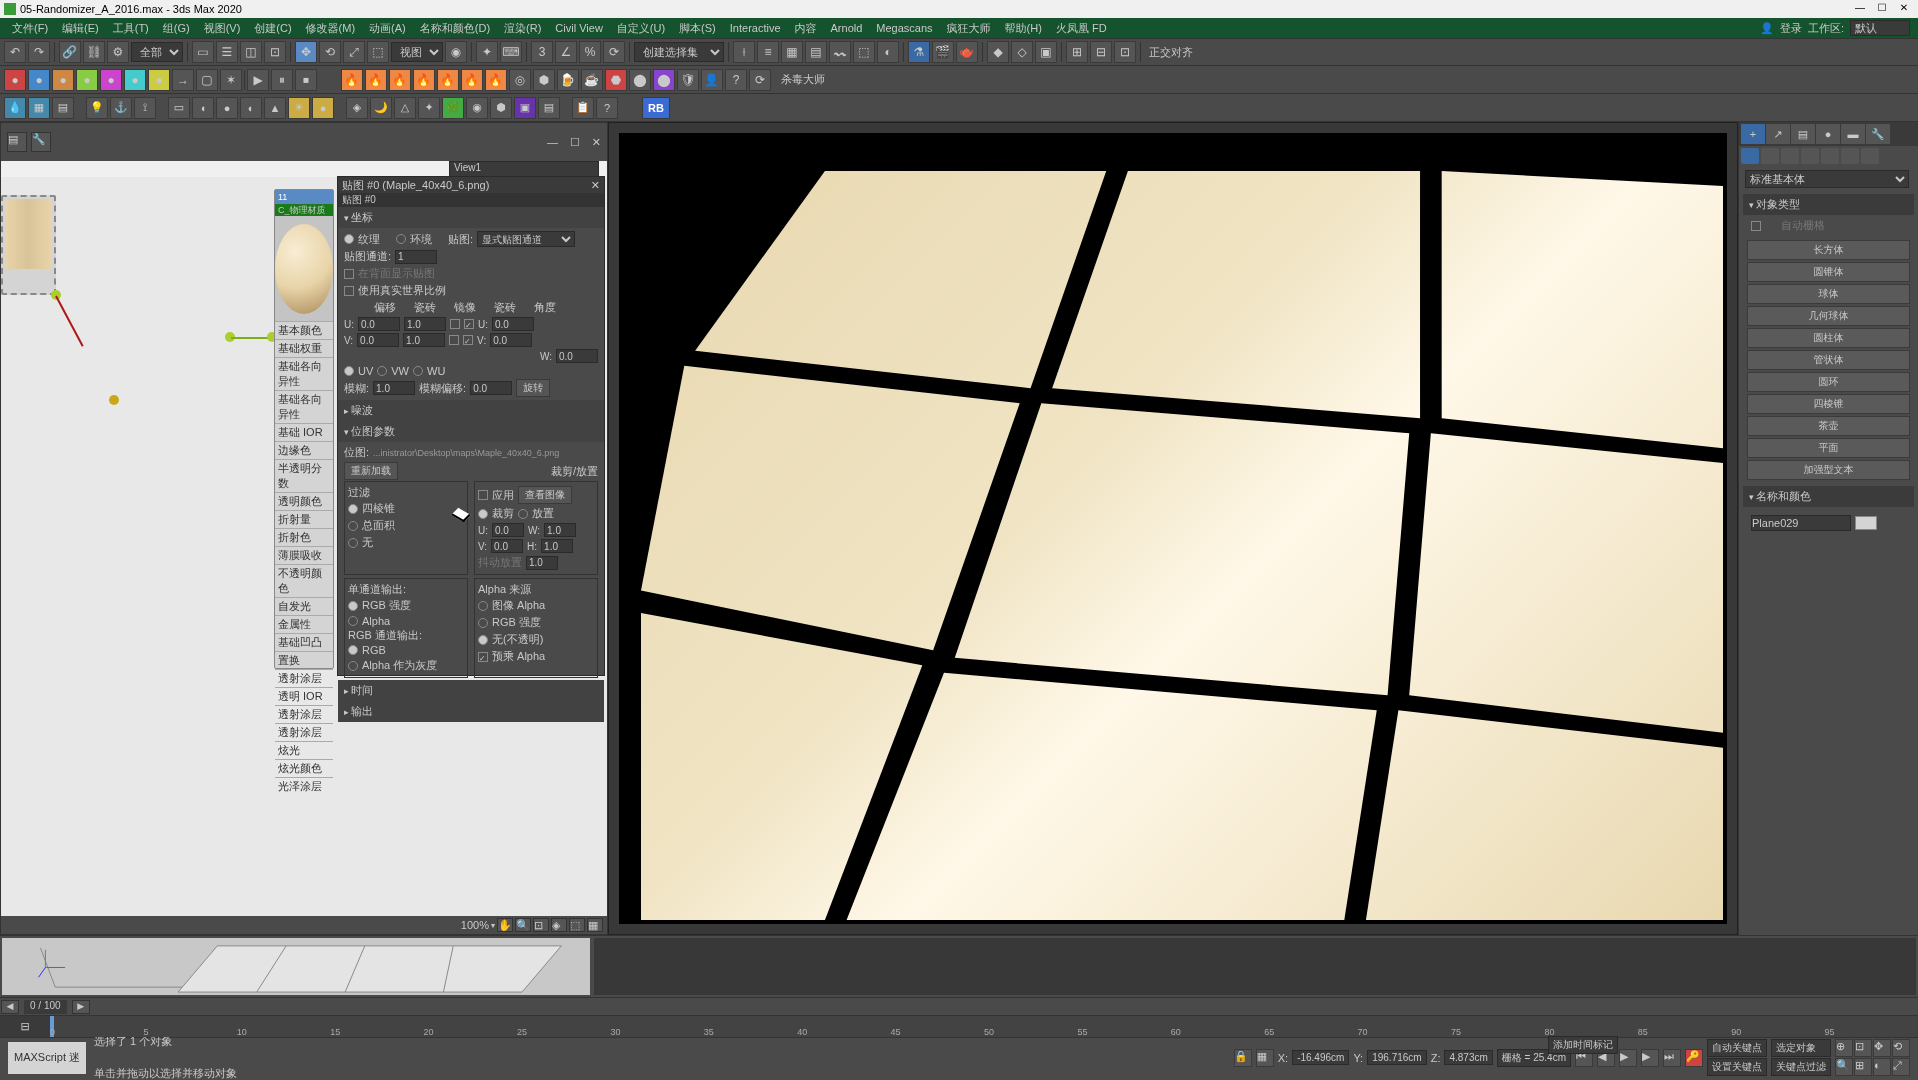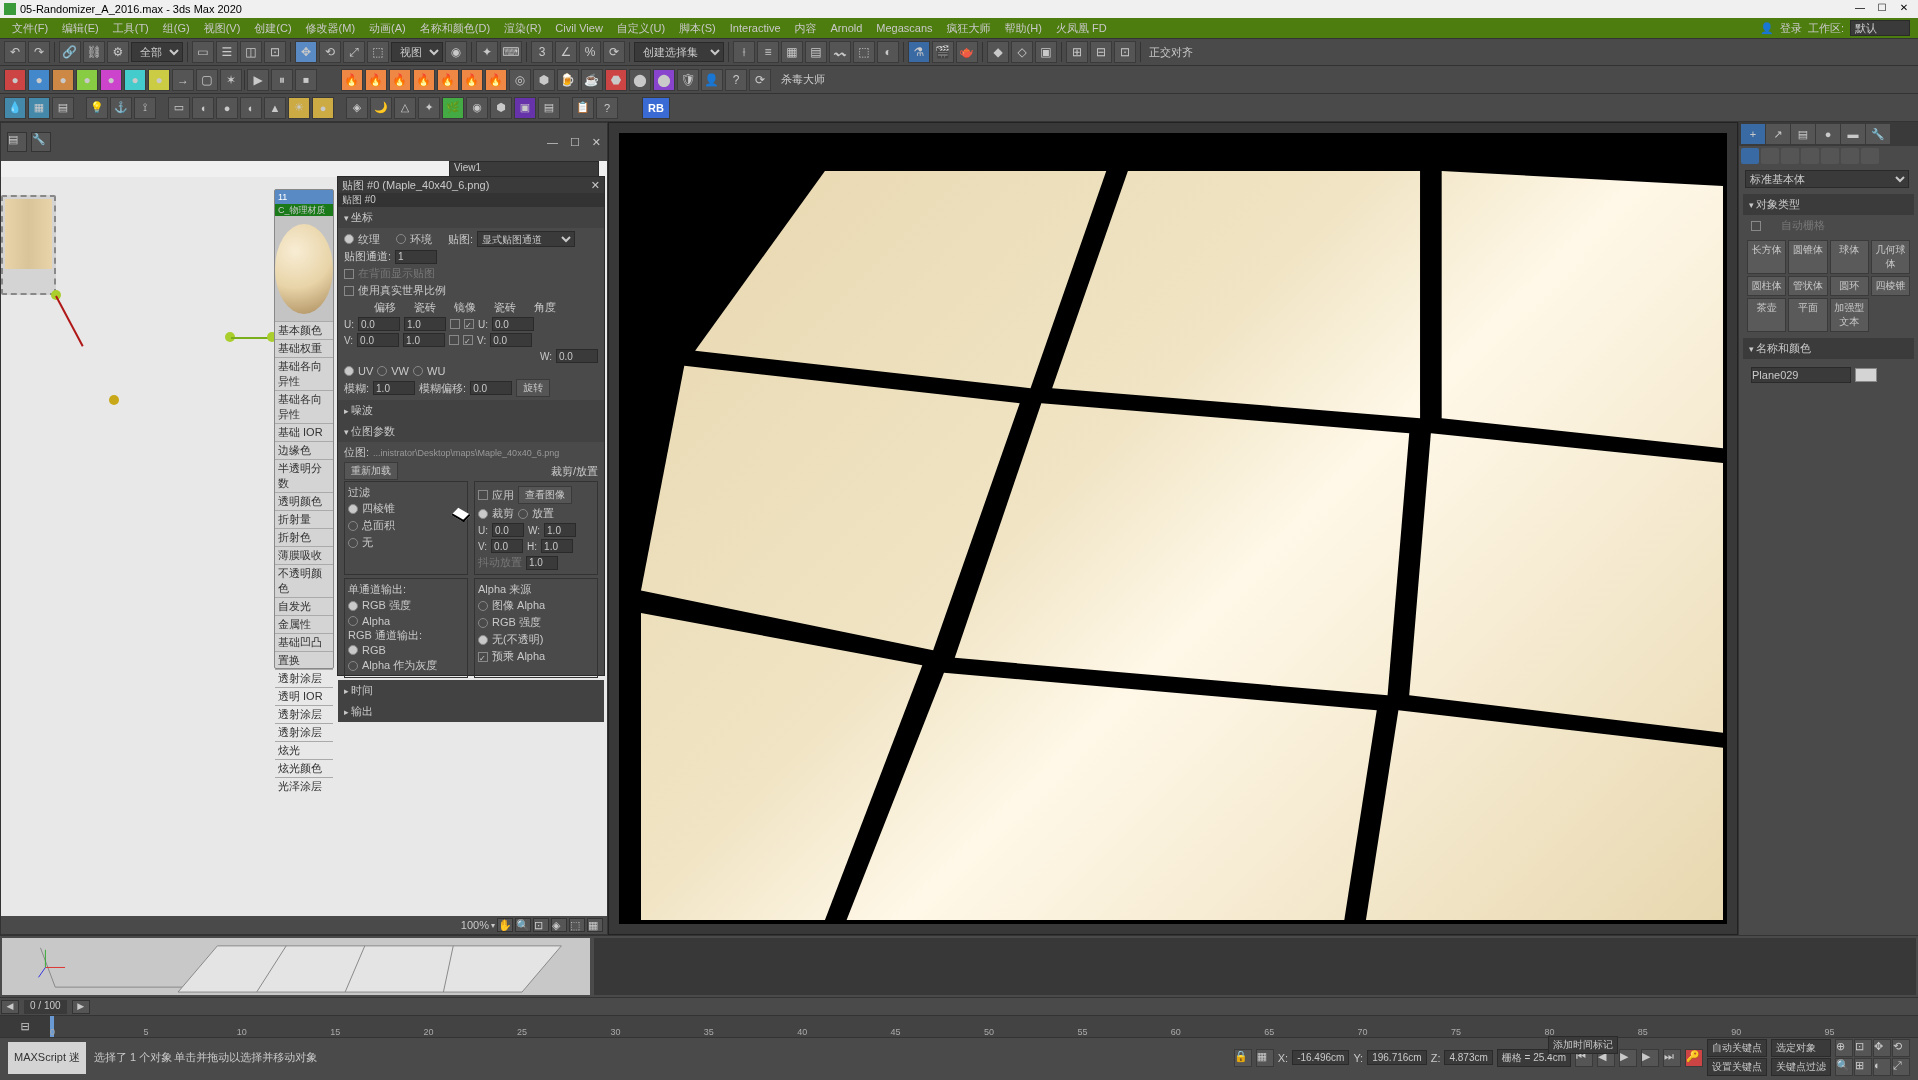--- a/index.html
+++ b/index.html
@@ -2,21 +2,21 @@
 <html><head>
 <meta charset="utf-8">
 <style>
 *{margin:0;padding:0;box-sizing:border-box;font-family:"Microsoft YaHei",Arial,sans-serif;font-size:11px;color:#c9c9c9;user-select:none}
 body{background:#4a4a4a;width:1918px;height:1080px;overflow:hidden;position:relative}
 .titlebar{height:18px;background:#f0f0f0;display:flex;align-items:center;padding:0 4px;color:#000}
 .titlebar .icon{width:12px;height:12px;background:#3b9b3b;margin-right:4px}
 .titlebar .title{font-size:11px;color:#000}
 .titlebar .winbtns{margin-left:auto;display:flex;gap:2px}
 .titlebar .winbtns span{width:20px;height:14px;text-align:center;color:#000;font-size:10px}
-.menubar{height:20px;background:#4d7c0f;display:flex;align-items:center;padding-left:6px;gap:2px}
+.menubar{height:20px;background:#14532d;display:flex;align-items:center;padding-left:6px;gap:2px}
 .menubar .menu{padding:2px 6px;font-size:11px}
 .menubar .right{margin-left:auto;display:flex;align-items:center;gap:6px;padding-right:8px}
 .menubar .right input{background:#3a3a3a;border:1px solid #2a2a2a;width:60px;height:16px;padding:0 4px}
 .toolbar{height:28px;background:#4a4a4a;border-top:1px solid #333;border-bottom:1px solid #333;display:flex;align-items:center;padding:0 4px;gap:2px}
 .toolbar .btn,.toolbar2 .btn{width:22px;height:22px;background:#555;border:1px solid #3a3a3a;display:flex;align-items:center;justify-content:center;font-size:12px}
 .toolbar .sep{width:1px;height:20px;background:#333;margin:0 2px}
 .toolbar select{background:#3a3a3a;border:1px solid #2a2a2a;height:20px;padding:0 4px;font-size:11px}
 .toolbar2{height:28px;background:#4a4a4a;border-bottom:1px solid #333;display:flex;align-items:center;padding:0 4px;gap:2px}
 .toolbar3{height:28px;background:#4a4a4a;border-bottom:1px solid #333;display:flex;align-items:center;padding:0 4px;gap:2px}
 .toolbar3 .btn{width:22px;height:22px;background:#555;border:1px solid #3a3a3a;display:flex;align-items:center;justify-content:center}
@@ -65,39 +65,39 @@
 .tile{position:absolute;background:linear-gradient(135deg,#e8d8b0 0%,#f0e4c4 40%,#fff8e8 55%,#e8d8b0 100%)}
 .cmdpanel{width:180px;background:#4a4a4a;border-left:1px solid #333}
 .cmdpanel .tabs{height:24px;display:flex;background:#3a3a3a;gap:1px;padding:2px}
 .cmdpanel .tabs .t{width:24px;height:20px;background:#555;display:flex;align-items:center;justify-content:center}
 .cmdpanel .subtabs{height:20px;display:flex;padding:2px;gap:2px}
 .cmdpanel .subtabs .t{width:18px;height:16px;background:#555;border-radius:2px}
 .cmdpanel select{width:164px;margin:4px 6px;background:#3a3a3a;border:1px solid #2a2a2a;height:18px}
 .cmdpanel .rollout{margin:2px 4px}
 .cmdpanel .rhdr{background:#3b3b3b;padding:3px 6px;font-size:11px}
 .cmdpanel .rhdr:before{content:"▾ ";font-size:9px}
-.cmdpanel .grid{display:grid;grid-template-columns:1fr 1fr 1fr 1fr;gap:2px;padding:4px}
+.cmdpanel .grid{display:grid;grid-template-columns:1fr;gap:2px;padding:4px}
 .cmdpanel .grid .b{background:#5a5a5a;border:1px solid #3a3a3a;text-align:center;padding:2px;font-size:10px}
 .cmdpanel .chk-row{display:flex;align-items:center;gap:20px;padding:3px 8px;font-size:10px}
 .cmdpanel input[type=text]{background:#3a3a3a;border:1px solid #2a2a2a;width:100px;height:16px;margin:4px}
 .cmdpanel .swatch{width:22px;height:14px;background:#d4d4d4;border:1px solid #888;display:inline-block;vertical-align:middle}
 .bottom{position:absolute;left:0;right:0;bottom:0;height:145px;background:#4a4a4a}
 .trackview{height:62px;display:flex;border-top:1px solid #333}
 .trackview .mini{width:588px;background:#c8c8c8;margin:2px;position:relative}
 .trackview .mini svg{width:100%;height:100%}
 .trackview .persp{flex:1;background:#383838;margin:2px}
 .timebar{height:18px;display:flex;align-items:center;background:#4a4a4a;border-top:1px solid #333}
 .timebar .nav{width:18px;height:14px;background:#555;border:1px solid #333;margin:0 1px;text-align:center;font-size:9px}
 .timebar .slot{background:#3a3a3a;height:14px;padding:0 6px;font-size:10px;margin:0 4px}
 .timeline{height:22px;background:#3a3a3a;position:relative;border-top:1px solid #333;display:flex}
 .timeline .ruler{flex:1;position:relative;background:#434343}
 .timeline .tick{position:absolute;bottom:0;font-size:9px;color:#aaa}
 .status{height:40px;display:flex;align-items:center;padding:4px 8px;gap:8px;border-top:1px solid #333;font-size:10px}
 .status .box{background:#d4d4d4;color:#333;padding:2px 6px;height:32px;display:flex;flex-direction:column;justify-content:center}
-.status .msgs{display:flex;flex-direction:row;gap:2px}
+.status .msgs{display:flex;flex-direction:column;gap:17px}
 .status .right{margin-left:auto;display:flex;align-items:center;gap:4px}
 .status .right .fld{background:#3a3a3a;border:1px solid #2a2a2a;padding:1px 4px;font-size:10px}
 .status .right .btn{width:18px;height:18px;background:#555;border:1px solid #3a3a3a}
 .cursor{position:absolute;left:456px;top:508px;width:12px;height:18px;pointer-events:none}
 .cursor:before{content:"";position:absolute;border-left:2px solid #000;border-bottom:2px solid #000;width:8px;height:12px;transform:rotate(-45deg) skewX(15deg);background:#fff}
 </style>
 </head>
 <body>
 
 <div class="titlebar">

